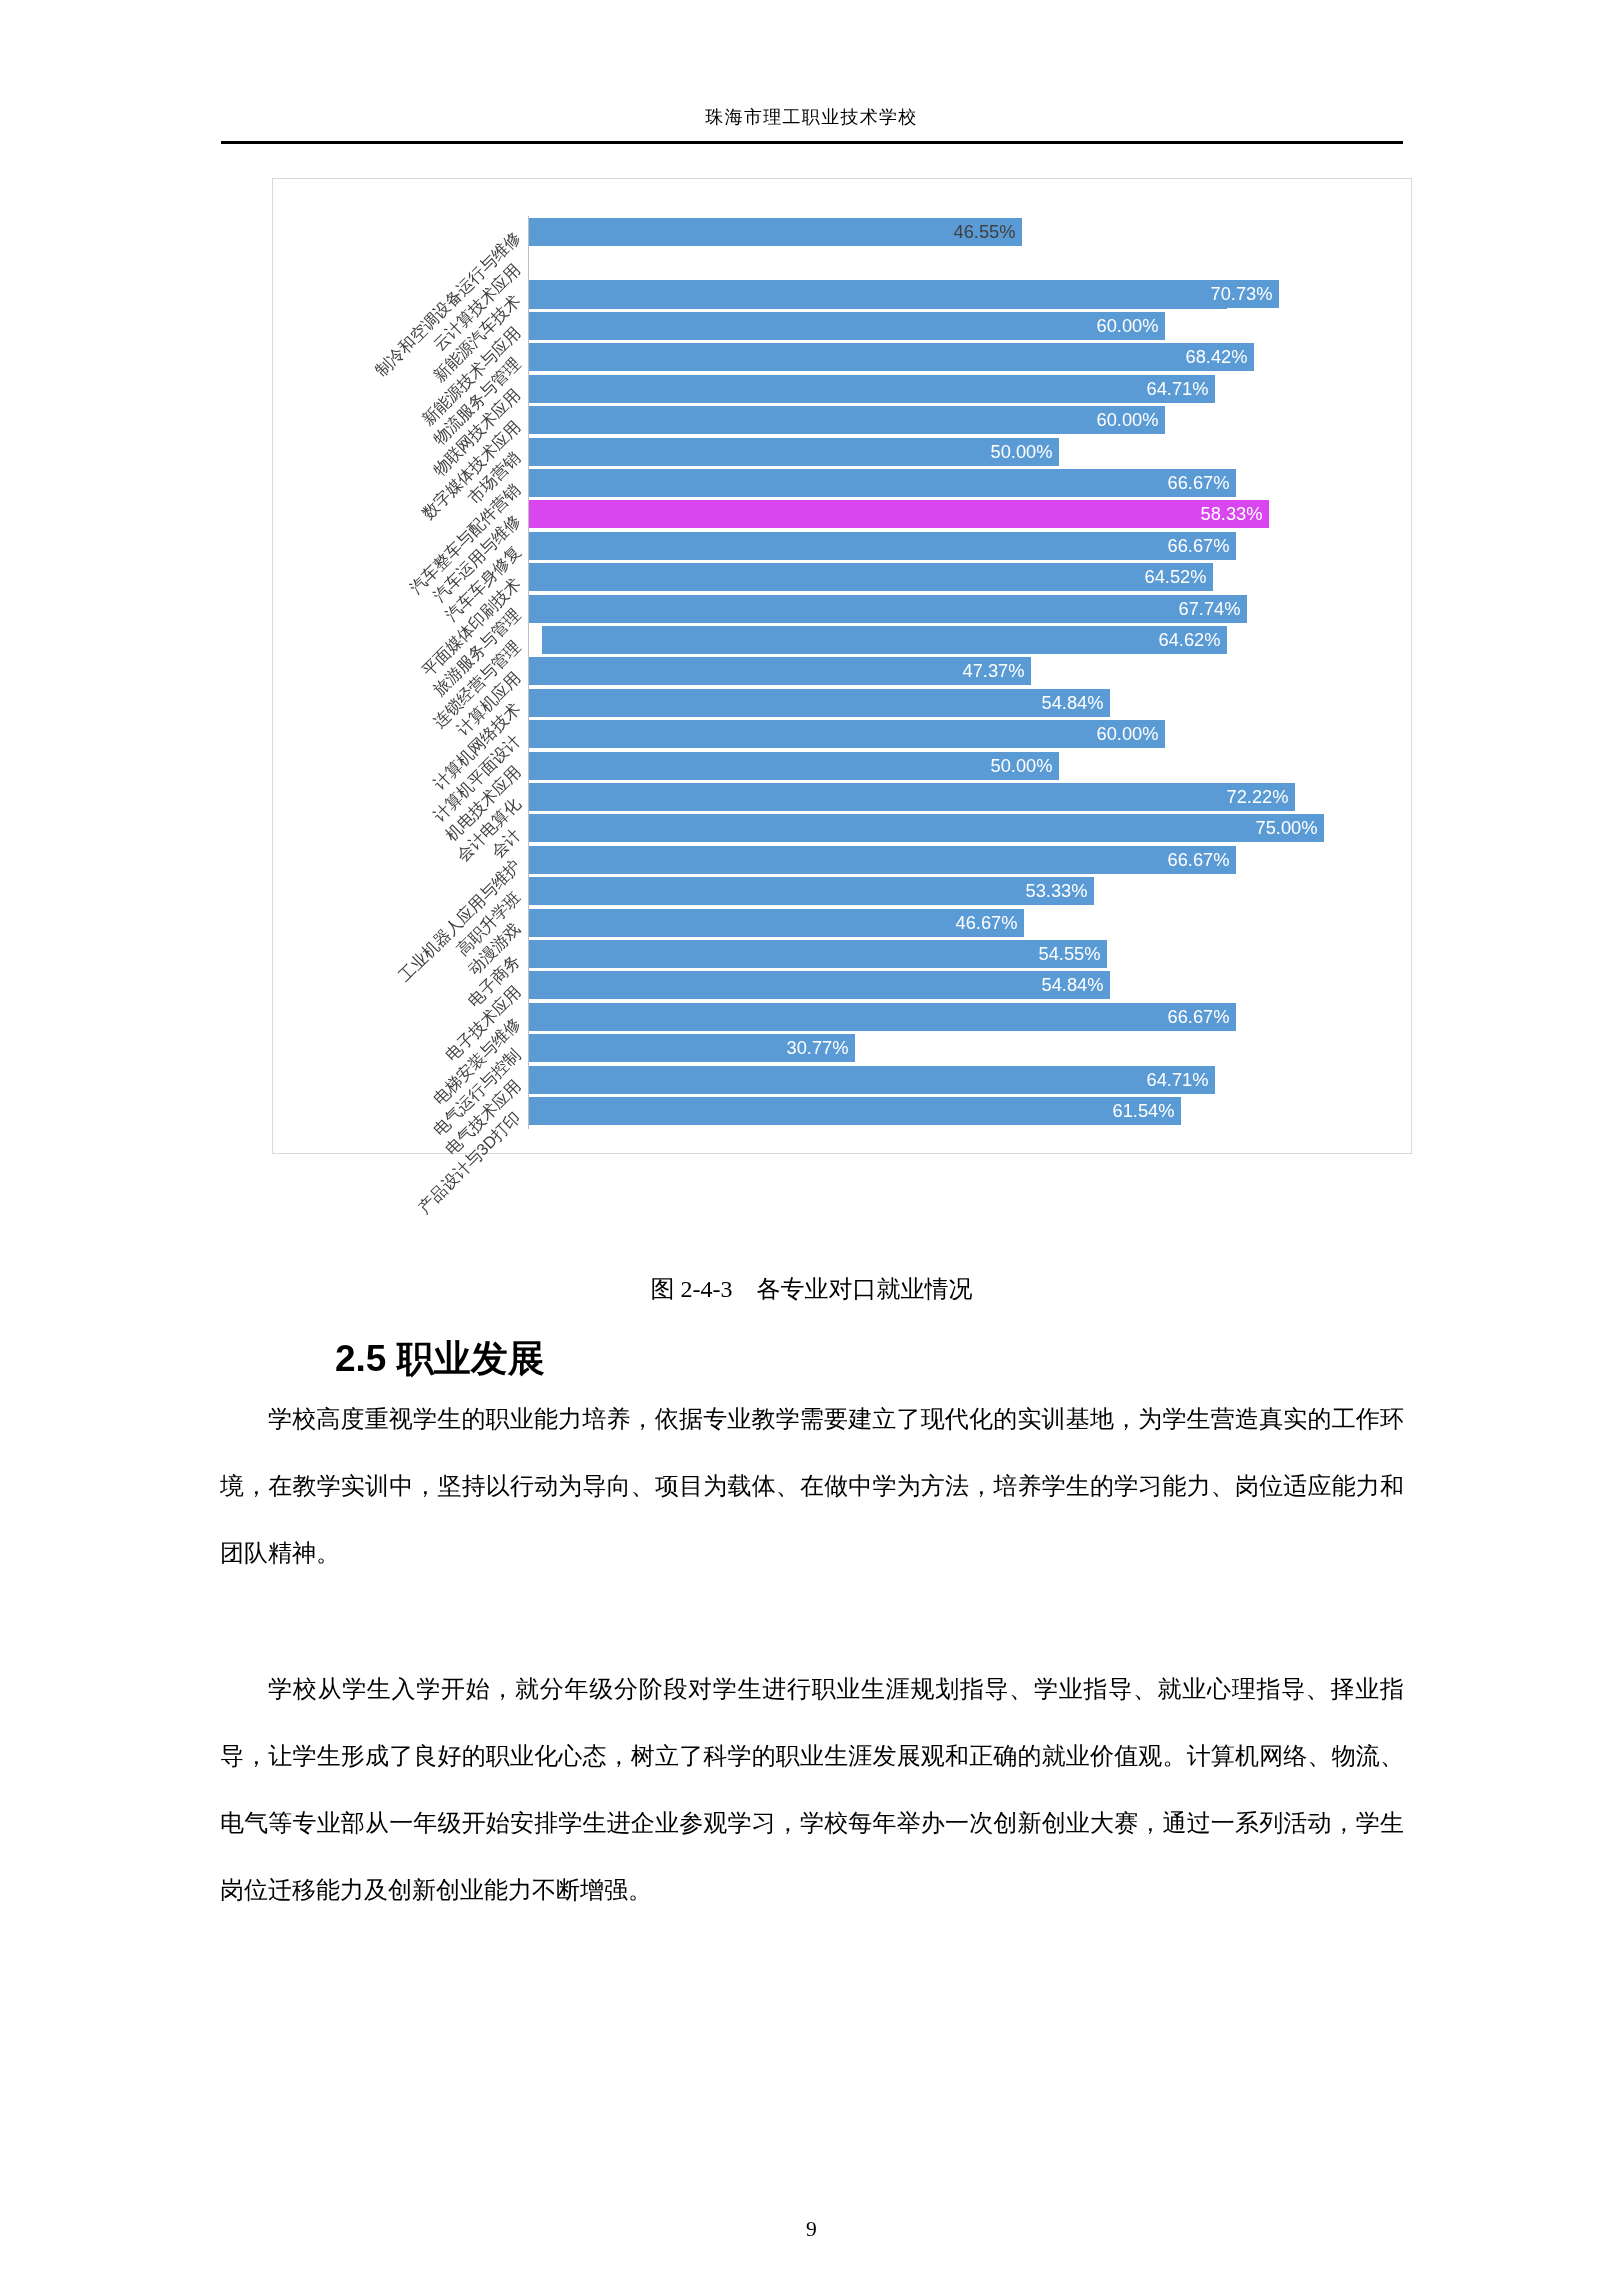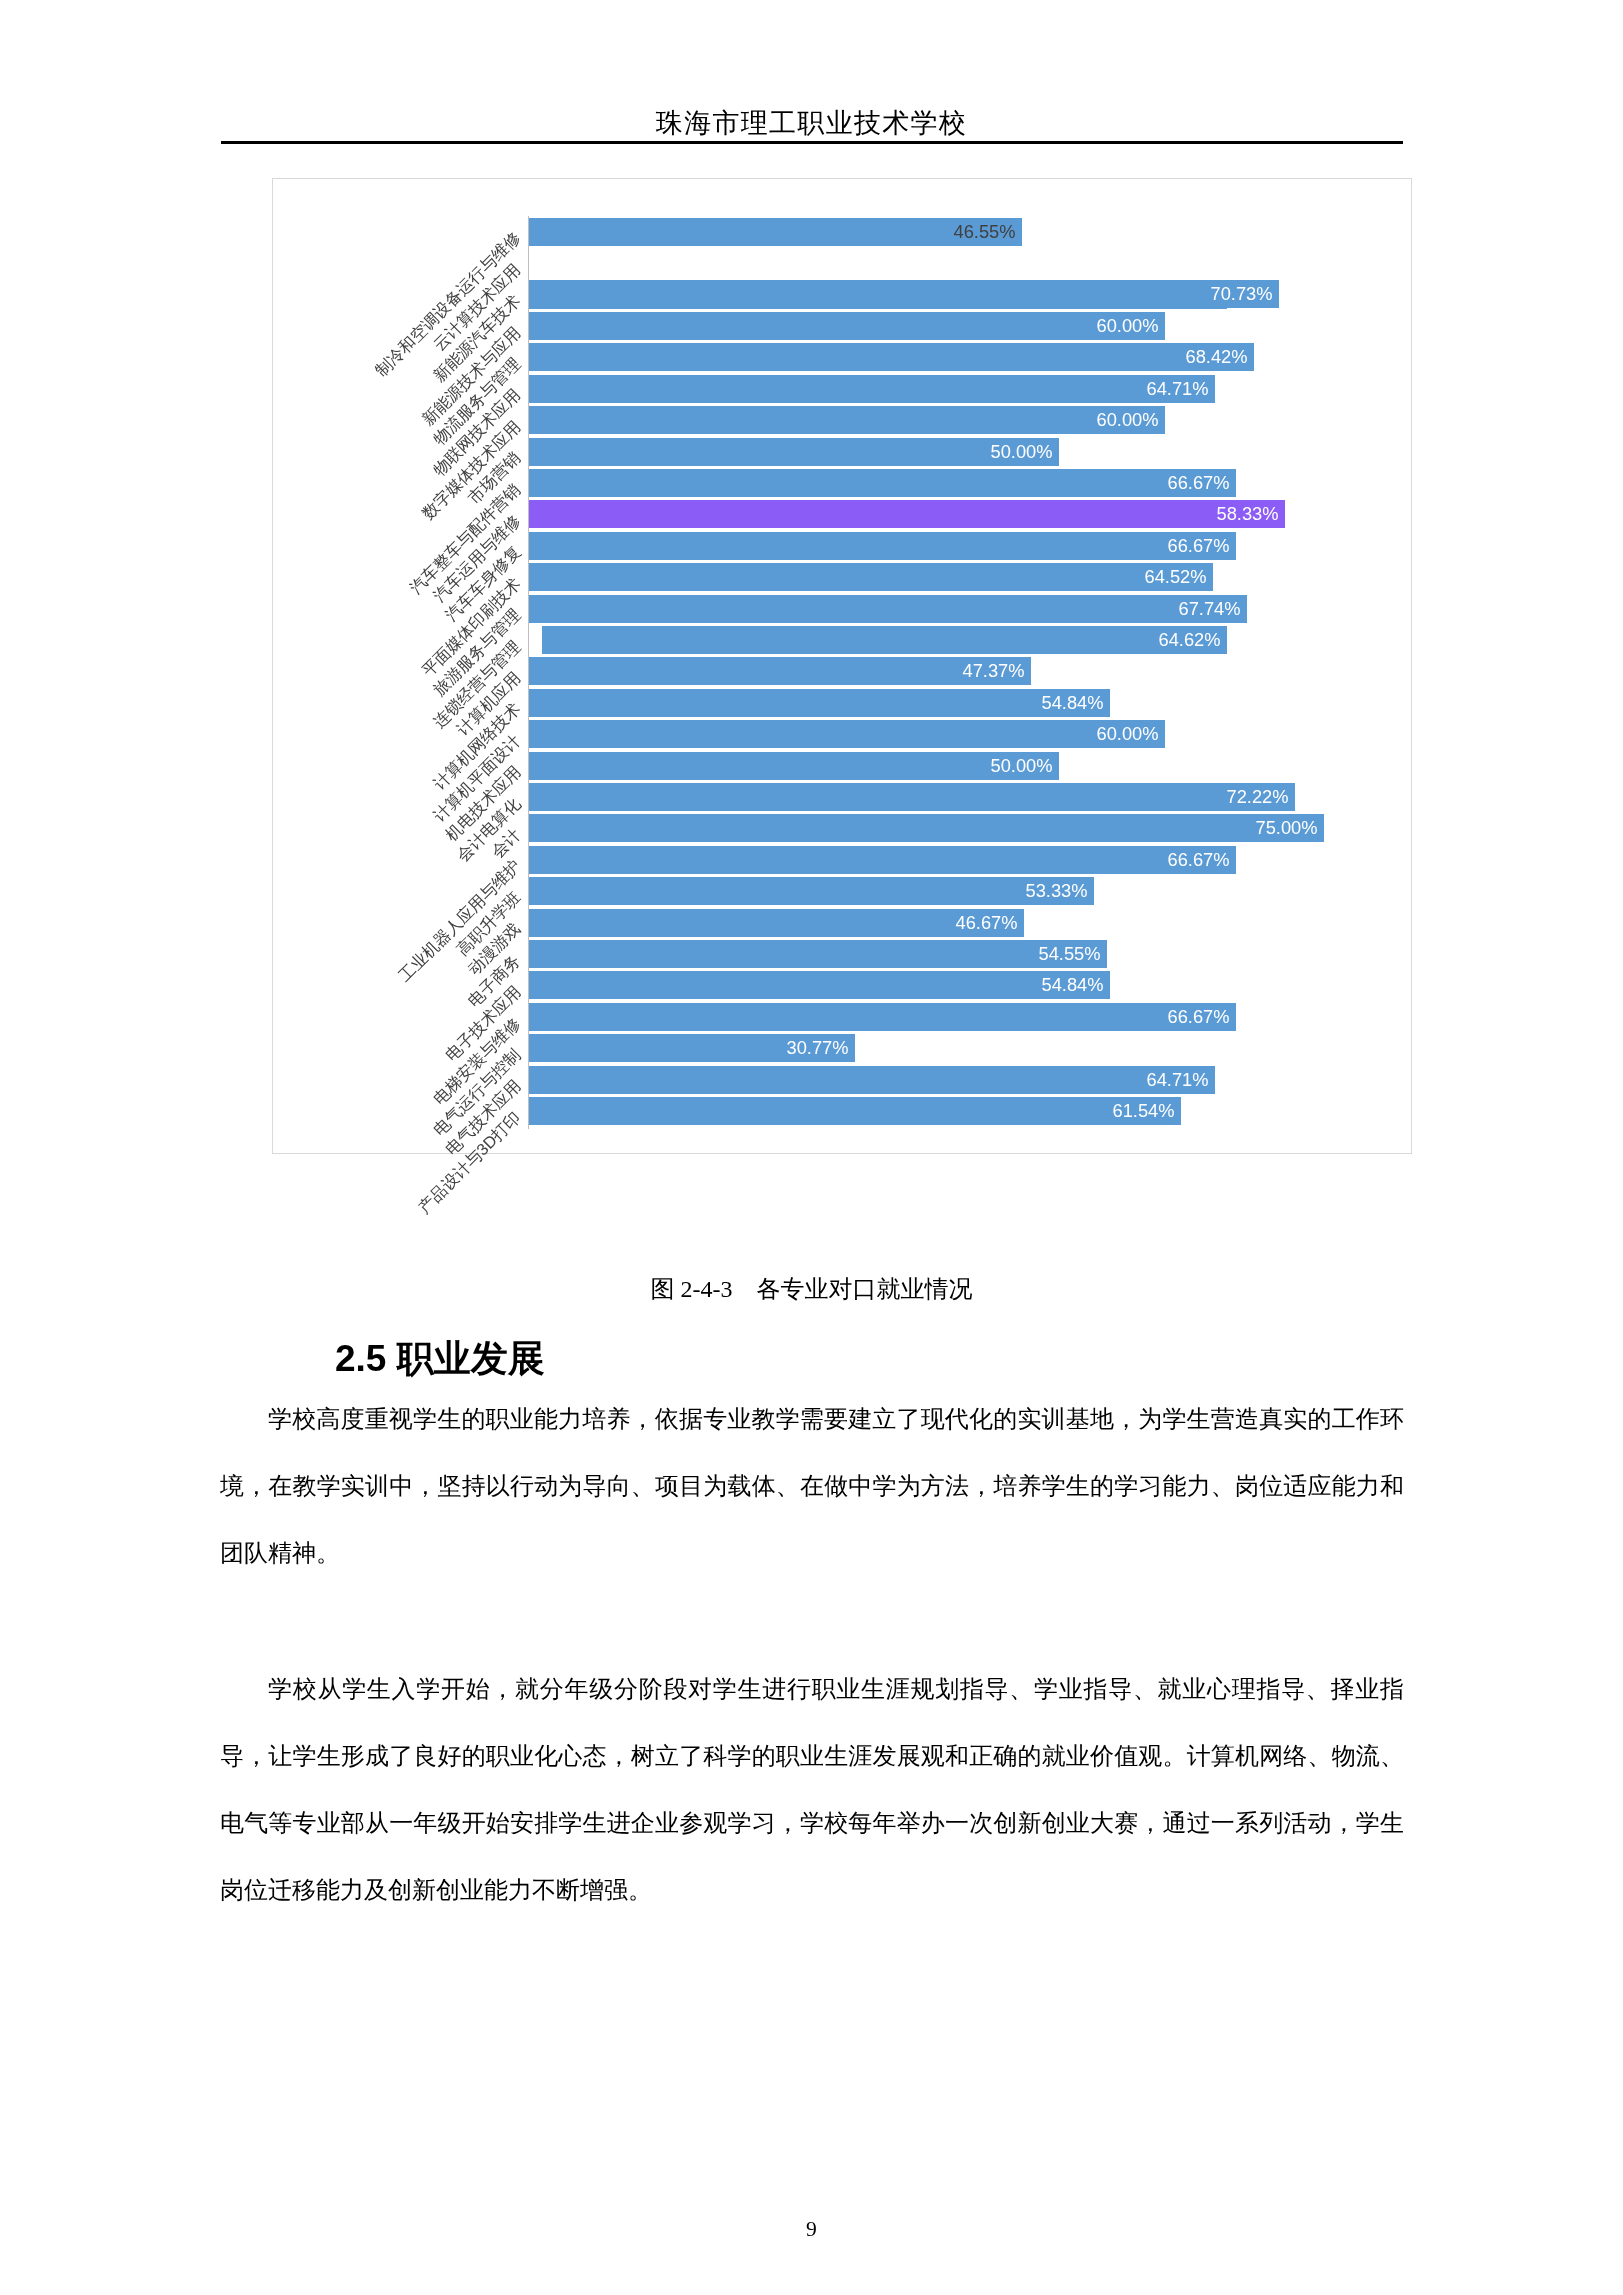--- a/index.html
+++ b/index.html
@@ -7,21 +7,21 @@
     position:relative;
     width:1623px;height:2295px;
     background:#ffffff;
     font-family:"Liberation Serif", serif;
     color:#000;
     overflow:hidden;
   }
   
   .header{
     position:absolute;top:105px;left:0;width:100%;
-    text-align:center;font-size:27px;letter-spacing:1.3px;color:#000;
+    text-align:center;font-size:18px;letter-spacing:1.3px;color:#000;
   }
   .header-rule{
     position:absolute;top:141px;left:221px;width:1182px;height:3.3px;
     background:#000;
   }
   
   .chart-panel{
     position:absolute;left:272px;top:178px;width:1140px;height:976px;
     background:#fff;border:1.3px solid #d9d9d9;box-sizing:border-box;
   }
@@ -130,21 +130,21 @@
           </div>
         </div>
         <div class="cat-label" style="right: 893px; top: 276px;">市场营销</div>
         <div class="bar-row" style="top: 288px; width: 848px;">
           <div class="bar" style="width: 707px; background: rgb(91, 155, 213);">
             <span class="bar-value" style="color: rgb(255, 255, 255);">66.67%</span>
           </div>
         </div>
         <div class="cat-label" style="right: 893px; top: 308px;">汽车整车与配件营销</div>
         <div class="bar-row" style="top: 319px; width: 848px;">
-          <div class="bar" style="width: 740px; background: #8b5cf6; padding-left: 16px;">
+          <div class="bar" style="width: 740px; background: #d946ef;">
             <span class="bar-value" style="color: rgb(255, 255, 255);">58.33%</span>
           </div>
         </div>
         <div class="cat-label" style="right: 893px; top: 339px;">汽车运用与维修</div>
         <div class="bar-row" style="top: 351px; width: 848px;">
           <div class="bar" style="width: 707px; background: rgb(91, 155, 213);">
             <span class="bar-value" style="color: rgb(255, 255, 255);">66.67%</span>
           </div>
         </div>
         <div class="cat-label" style="right: 893px; top: 370px;">汽车车身修复</div>

